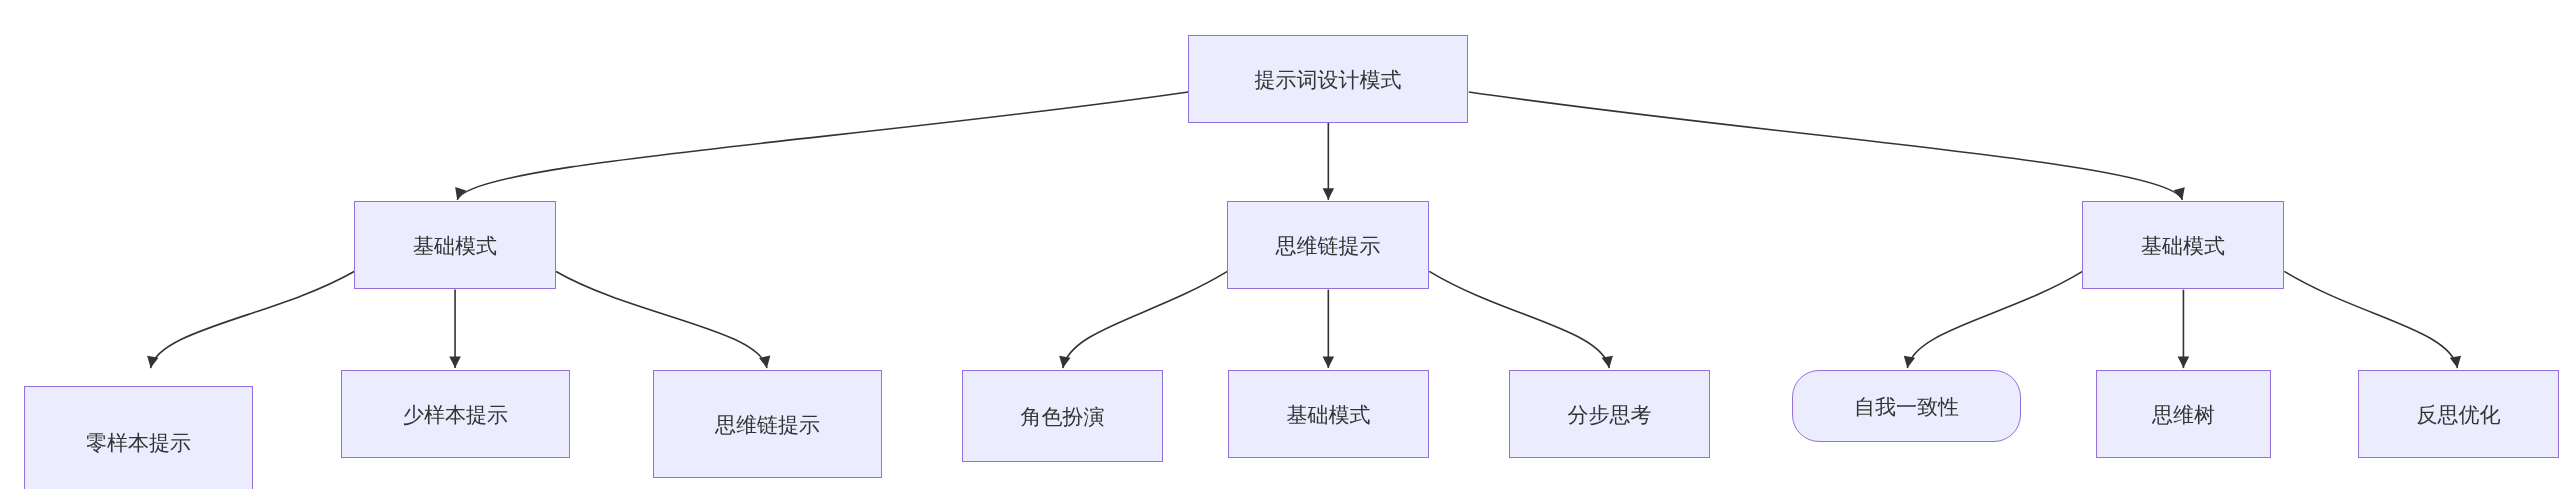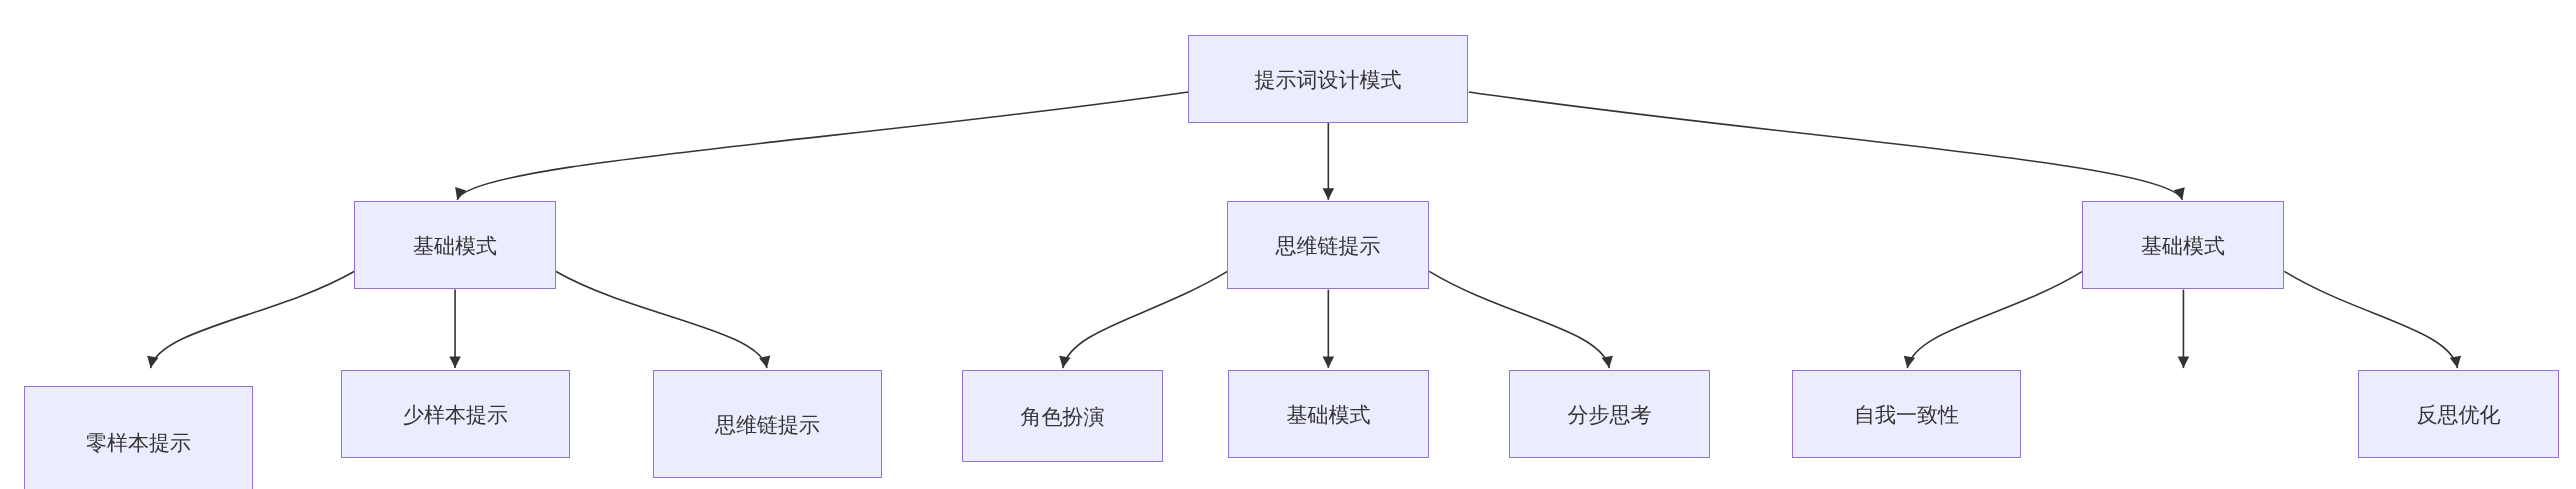--- a/index.html
+++ b/index.html
@@ -111,21 +111,24 @@
   <div class="node" style="left:962px; top:370px; width:201px; height:92px;">
     <span class="label">角色扮演</span>
   </div>
   <div class="node" style="left:1228px; top:370px; width:201px; height:88px;">
     <span class="label">基础模式</span>
   </div>
   <div class="node" style="left:1509px; top:370px; width:201px; height:88px;">
     <span class="label">分步思考</span>
   </div>
 
-  <div class="node" style="left:1792px; top:370px; width:229px; height:88px;">
+  <div class="node" style="left:1792px; top:370px; width:229px; height:72px;border-radius:27px;">
     <span class="label">自我一致性</span>
+  </div>
+  <div class="node" style="left:2096px; top:370px; width:175px; height:88px;">
+    <span class="label">思维树</span>
   </div>
   <div class="node" style="left:2358px; top:370px; width:201px; height:88px;">
     <span class="label">反思优化</span>
   </div>
 
 </div>
 
 
 </body></html>

